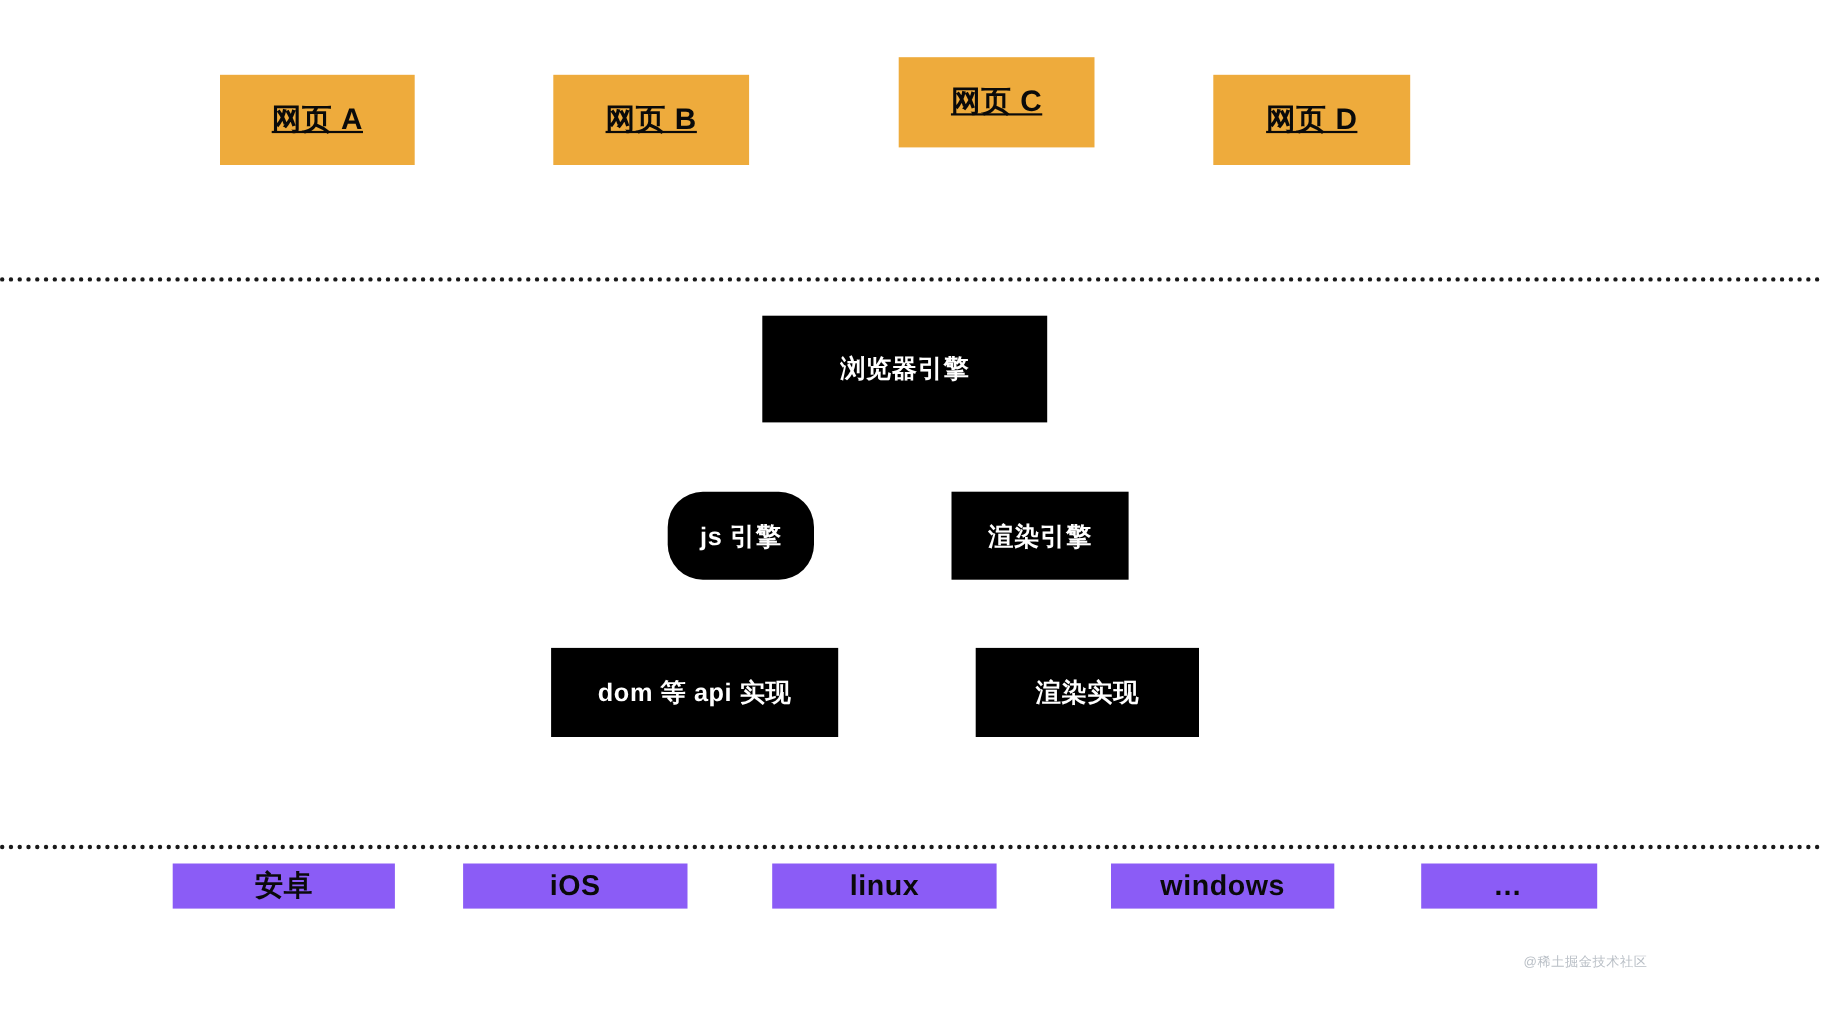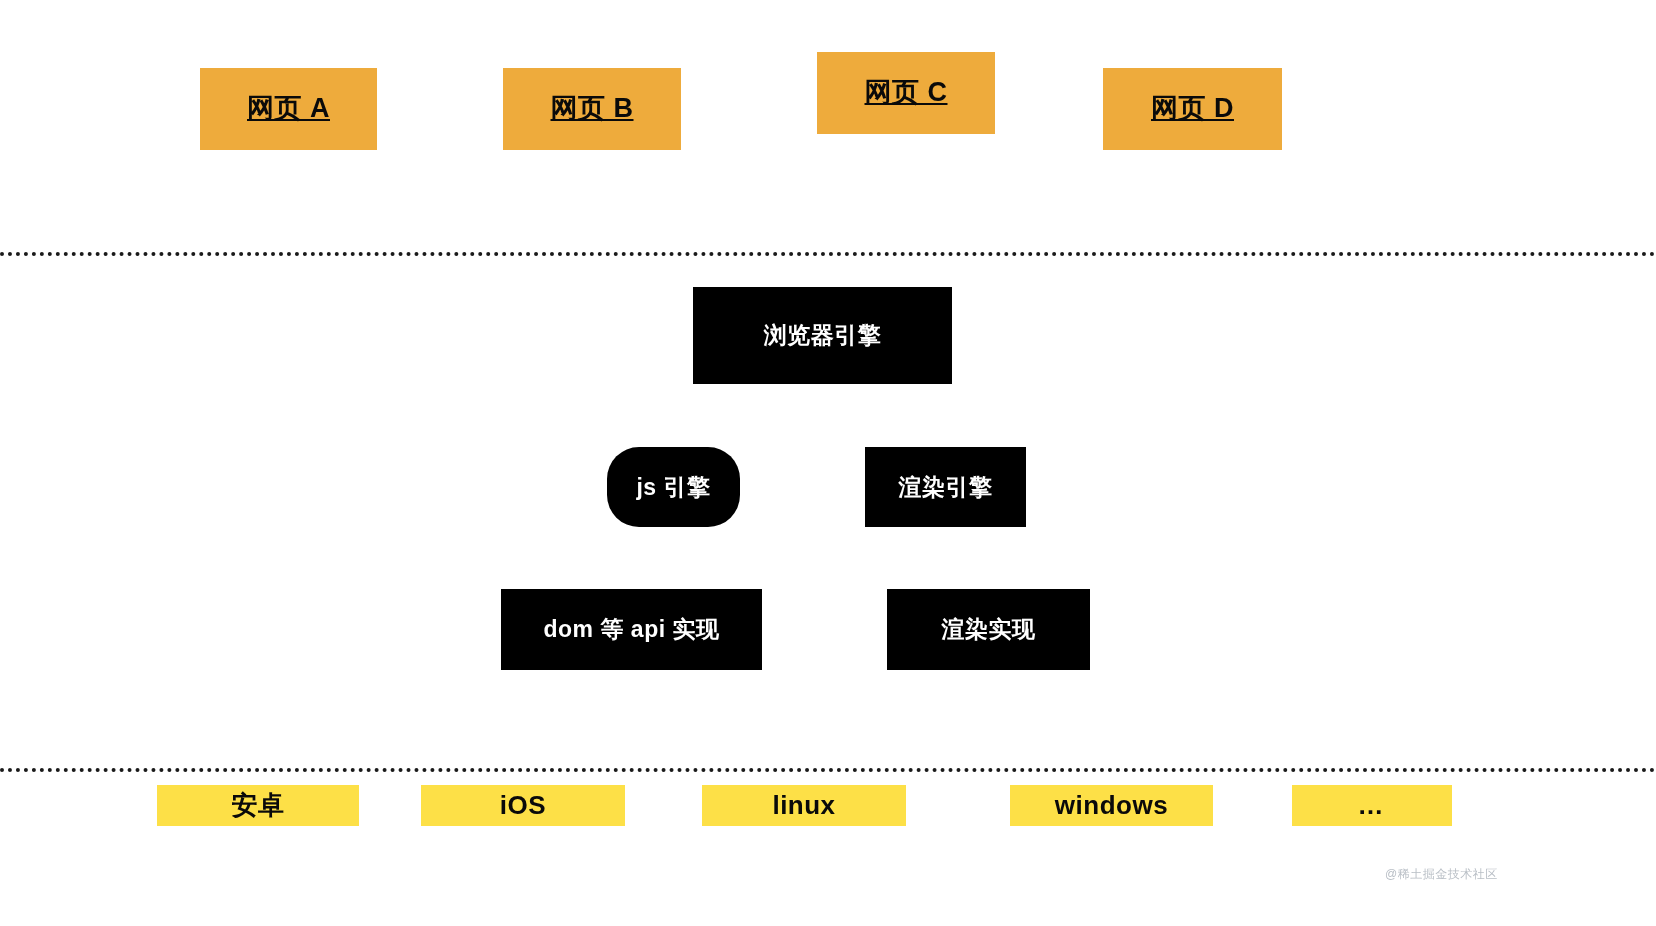--- a/index.html
+++ b/index.html
@@ -37,21 +37,21 @@
     text-decoration: underline;
   }
   .box-engine {
     background: #000000;
     color: #ffffff;
     font-size: 23px;
     font-weight: 700;
     letter-spacing: 0.5px;
   }
   .box-os {
-    background: #fde047;
+    background: #8b5cf6;
     color: #0a0a0a;
     font-size: 26px;
     font-weight: 700;
     letter-spacing: 0.5px;
   }
   .divider {
     position: absolute;
     left: 0;
     width: 100%;
     height: 0;

